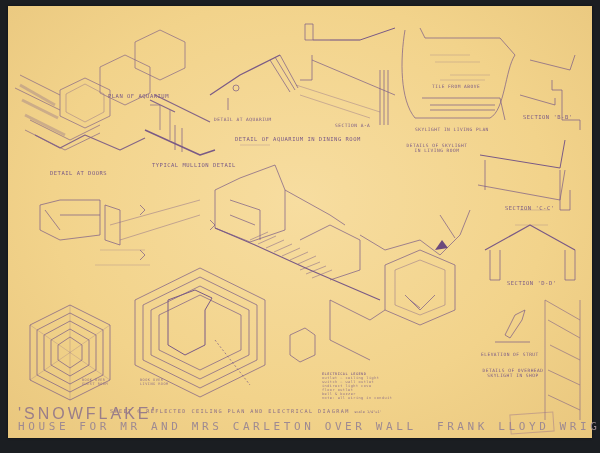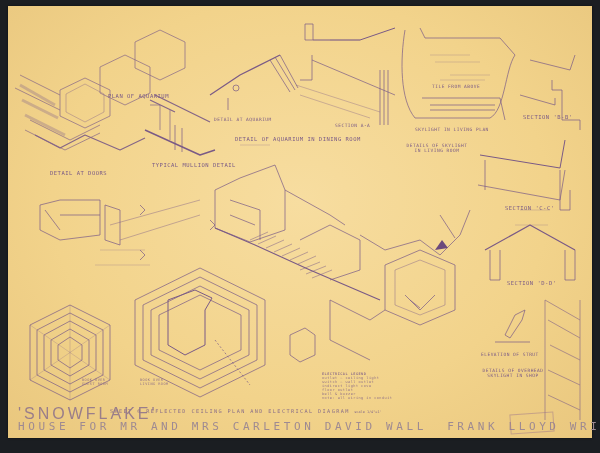--- a/index.html
+++ b/index.html
@@ -175,16 +175,16 @@
   <div class="lbl tiny" style="position:static;">bell &amp; buzzer</div>
   <div class="lbl tiny" style="position:static;">note: all wiring in conduit</div>
 </div>
 
 <div class="title1">'SNOWFLAKE'</div>
 <div class="sub1">
   <span>SHEET 6  REFLECTED CEILING PLAN AND ELECTRICAL DIAGRAM</span>
   <span style="font-size:3.5px;letter-spacing:0;">scale 1/4"=1'</span>
 </div>
 <div class="title2">
-  <span>HOUSE FOR MR AND MRS CARLETON DAVID WALL</span>
+  <span>HOUSE FOR MR AND MRS CARLETON OVER WALL</span>
   <span style="margin-left:10px;">FRANK LLOYD WRIGHT  ARCHITECT</span>
 </div>
 <div class="stamp"></div>
 
 </body></html>

